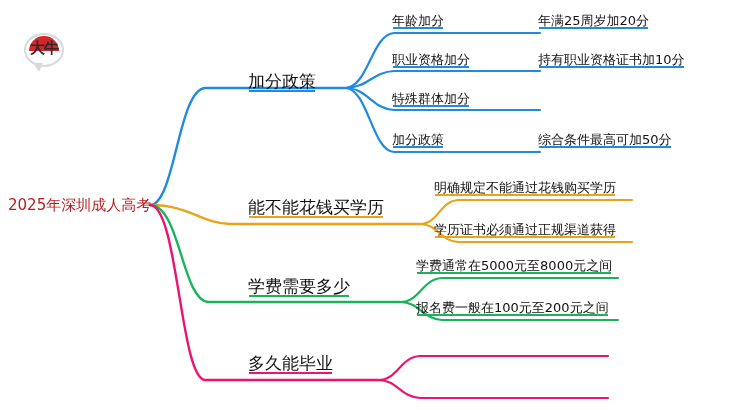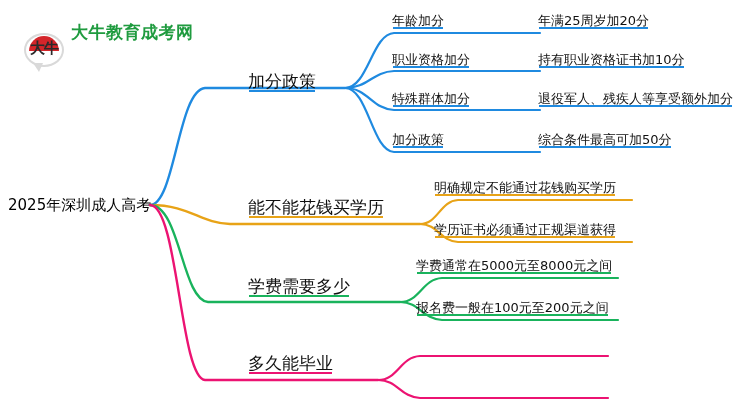--- a/index.html
+++ b/index.html
@@ -50,38 +50,37 @@
     font-size:17px; font-weight:700; color:#1f9b3f; line-height:1.15;
     letter-spacing:0.5px; white-space:nowrap;
   }
   .logo-sub{
     font-size:10px; font-weight:700; color:#d4252a; line-height:1.3;
     letter-spacing:0.3px; white-space:nowrap;
   }
 
   
   .node{ position:absolute; z-index:3; white-space:nowrap; line-height:1; }
-  .node-root{ font-size:15px; color:#000000; }
+  .node-root{ font-size:15px; color:#b91c1c; }
   .node-l1{ font-size:17px; color:#111; }
   .node-l2{ font-size:13px; color:#111; }
   .node-leaf{ font-size:13px; color:#111; }
 </style>
 </head>
 <body>
 
 <div id="mindmap-root">
 
   <div class="logo">
     <div class="logo-mark">
       <div class="logo-bubble"></div>
       <div class="logo-arc"></div>
       <div class="logo-cn">大牛</div>
     </div>
     <div class="logo-text">
-      <div class="logo-title">大牛教育成考网</div>
     </div>
   </div>
 
   <svg id="connectors" viewBox="0 0 750 410">
 
     <path stroke-width="2.4" d="M150,205 C175,205 178,90 205,88 L345,88" stroke="#1f8ae0"></path>
     <path stroke-width="2.4" d="M150,205 C190,205 200,223 230,224 L420,224" stroke="#e8a317"></path>
     <path stroke-width="2.4" d="M150,205 C180,205 182,300 208,302 L400,302" stroke="#19b35c"></path>
     <path stroke-width="2.4" d="M150,205 C178,205 180,378 205,380 L378,380" stroke="#ec1372"></path>
 
@@ -107,21 +106,20 @@
   <div class="node node-l1" style="left: 248px; top: 278px; box-shadow: rgb(25, 179, 92) 0px 3px 0px -1px;">学费需要多少</div>
   <div class="node node-l1" style="left: 248px; top: 355px; box-shadow: rgb(236, 19, 114) 0px 3px 0px -1px; text-align: center;">多久能毕业</div>
 
   <div class="node node-l2" style="left: 392px; top: 14px; box-shadow: rgb(31, 138, 224) 0px 3px 0px -1px;">年龄加分</div>
   <div class="node node-leaf" style="left: 538px; top: 14px; box-shadow: rgb(31, 138, 224) 0px 3px 0px -1px;">年满25周岁加20分</div>
 
   <div class="node node-l2" style="left: 392px; top: 53px; box-shadow: rgb(31, 138, 224) 0px 3px 0px -1px;">职业资格加分</div>
   <div class="node node-leaf" style="left: 538px; top: 53px; box-shadow: rgb(31, 138, 224) 0px 3px 0px -1px;">持有职业资格证书加10分</div>
 
   <div class="node node-l2" style="left: 392px; top: 92px; box-shadow: rgb(31, 138, 224) 0px 3px 0px -1px;">特殊群体加分</div>
-  <div class="node node-leaf" style="left: 538px; top: 92px; box-shadow: rgb(31, 138, 224) 0px 3px 0px -1px;">退役军人、残疾人等享受额外加分</div>
 
   <div class="node node-l2" style="left: 392px; top: 133px; box-shadow: rgb(31, 138, 224) 0px 3px 0px -1px;">加分政策</div>
   <div class="node node-leaf" style="left: 538px; top: 133px; box-shadow: rgb(31, 138, 224) 0px 3px 0px -1px;">综合条件最高可加50分</div>
 
   <div class="node node-leaf" style="left: 434px; top: 181px; box-shadow: rgb(232, 163, 23) 0px 3px 0px -1px;">明确规定不能通过花钱购买学历</div>
   <div class="node node-leaf" style="left: 434px; top: 223px; box-shadow: rgb(232, 163, 23) 0px 3px 0px -1px;">学历证书必须通过正规渠道获得</div>
 
   <div class="node node-leaf" style="left: 416px; top: 259px; box-shadow: rgb(25, 179, 92) 0px 3px 0px -1px;">学费通常在5000元至8000元之间</div>
   <div class="node node-leaf" style="left: 416px; top: 301px; box-shadow: rgb(25, 179, 92) 0px 3px 0px -1px;">报名费一般在100元至200元之间</div>
 

